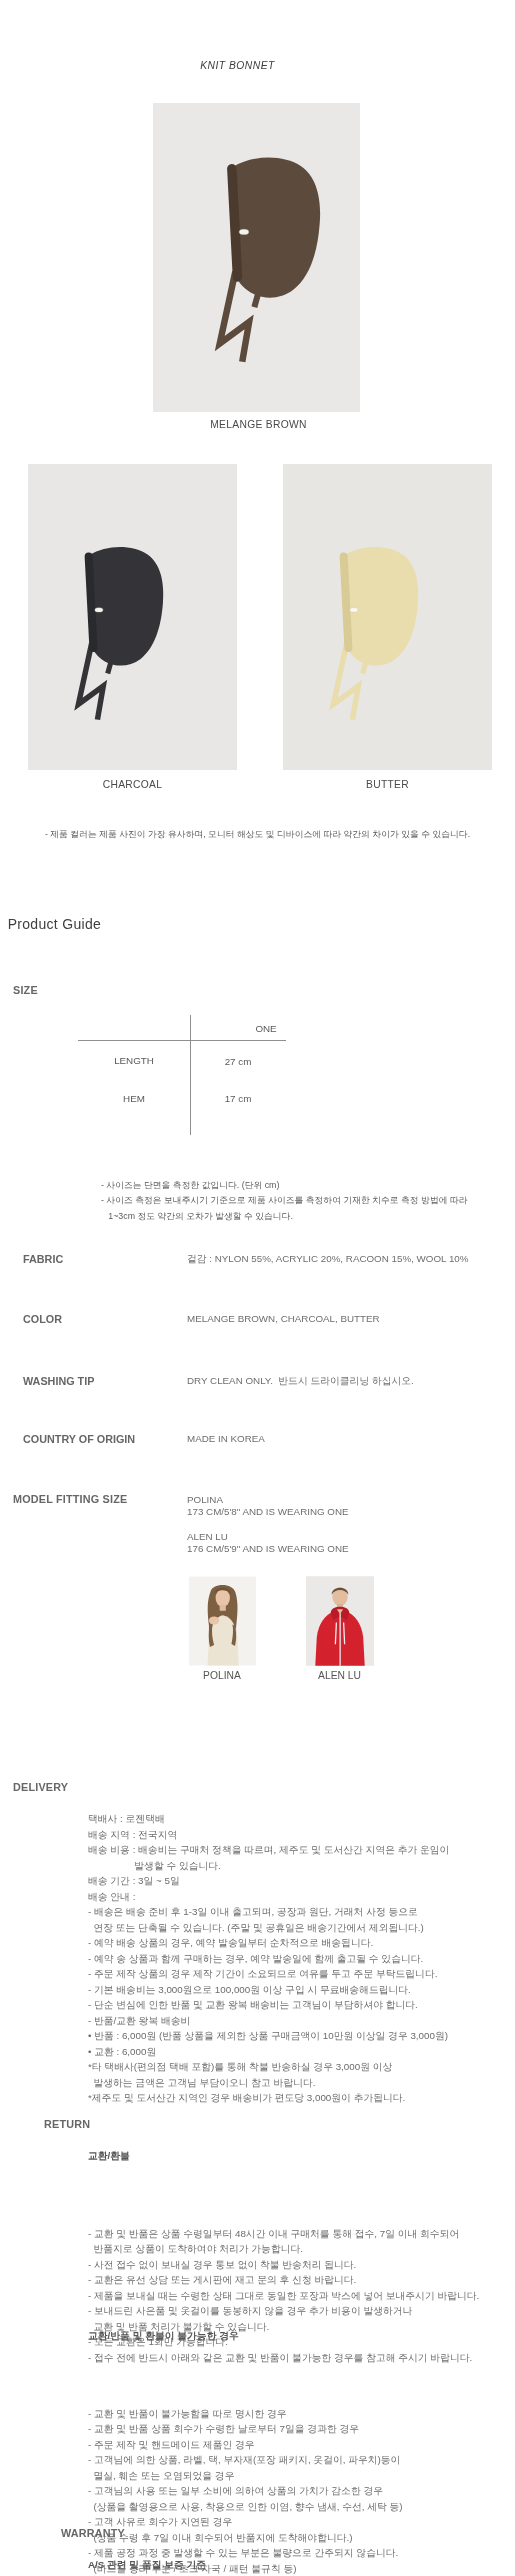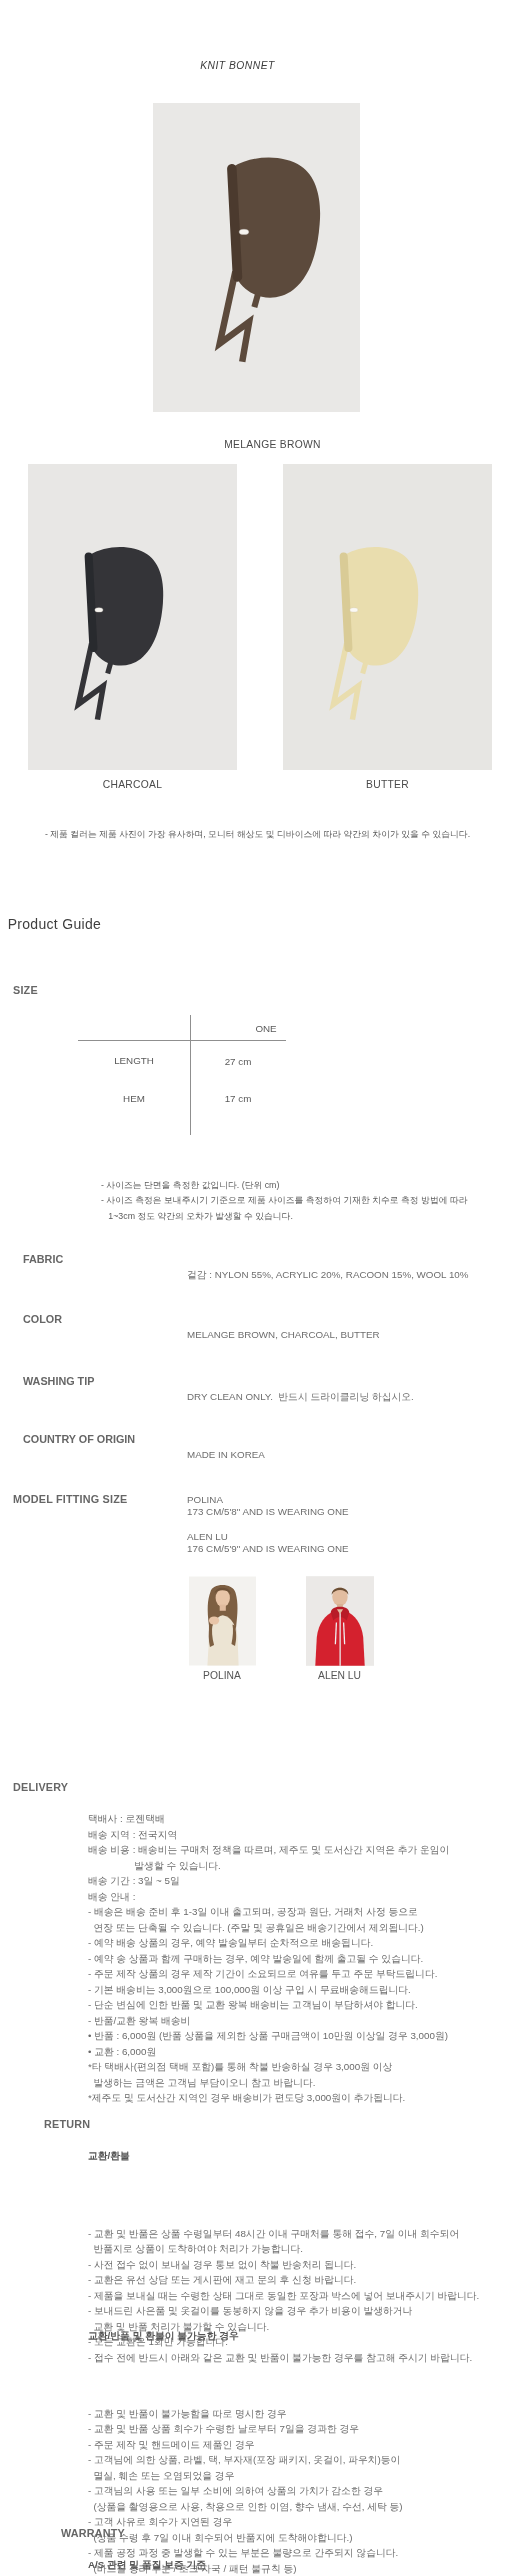--- a/index.html
+++ b/index.html
@@ -13,21 +13,21 @@
 
   
   .img-box{background:#e9e8e6;overflow:hidden;}
   .img-main{left:153px;top:103px;width:207px;height:309px;}
   .img-left{left:28px;top:464px;width:209px;height:306px;background:#e8e7e5;}
   .img-right{left:283px;top:464px;width:209px;height:306px;background:#e7e6e3;}
   .bonnet{position:absolute;}
   .bonnet-main{left:6%;top:0;width:88%;height:84%;}
   .bonnet-small{left:4%;top:4%;width:70%;height:88%;}
   .caption{font-size:10.3px;color:#4a4a4a;text-align:center;letter-spacing:0.3px;}
-  .cap-main{left:169px;top:419px;width:207px;margin-top:20px;}
+  .cap-main{left:155px;top:419px;width:207px;}
   .cap-left{left:28px;top:779px;width:209px;}
   .cap-right{left:283px;top:779px;width:209px;}
   .color-note{top:829px;left:0;width:515px;text-align:center;font-size:8.8px;color:#5a5a5a;}
 
   
   .guide-heading{left:7.7px;top:916px;font-size:14px;color:#3f3f3f;letter-spacing:0.3px;}
   .sec-label{left:13px;font-size:10.8px;font-weight:700;color:#666;letter-spacing:0.2px;}
 
   
   .tbl-text{font-size:9.8px;color:#5a5a5a;text-align:center;}
@@ -36,21 +36,21 @@
   .t-27{left:190px;top:1056px;width:96px;}
   .t-hem{left:78px;top:1093px;width:112px;}
   .t-17{left:190px;top:1093px;width:96px;}
   .vline{left:190px;top:1015px;width:0.5px;height:120px;background:#8f8f8f;}
   .hline{left:78px;top:1040px;width:208px;height:0.5px;background:#8f8f8f;}
   .size-notes{left:101px;top:1149px;width:392px;font-size:8.8px;line-height:14.4px;color:#5a5a5a;white-space:pre-wrap;}
 
   
   .spec{left:0;width:515px;height:13.4px;}
   .spec .spec-label{position:absolute;left:13px;font-size:10.8px;font-weight:700;color:#666;padding-left:10px;}
-  .spec .spec-value{position:absolute;left:187px;font-size:9.8px;color:#6e6e6e;white-space:pre-wrap;margin-top:16px;}
+  .spec .spec-value{position:absolute;left:187px;font-size:9.8px;color:#6e6e6e;white-space:pre-wrap;}
   .spec-fabric{top:1253px;}
   .spec-color{top:1313px;}
   .spec-wash{top:1375px;}
   .spec-origin{top:1433px;}
 
   
   .model-block{left:187px;width:319px;font-size:9.8px;line-height:12.4px;color:#6e6e6e;}
   .mb1{top:1494px;}
   .mb2{top:1531px;}
   .photo{overflow:hidden;}

